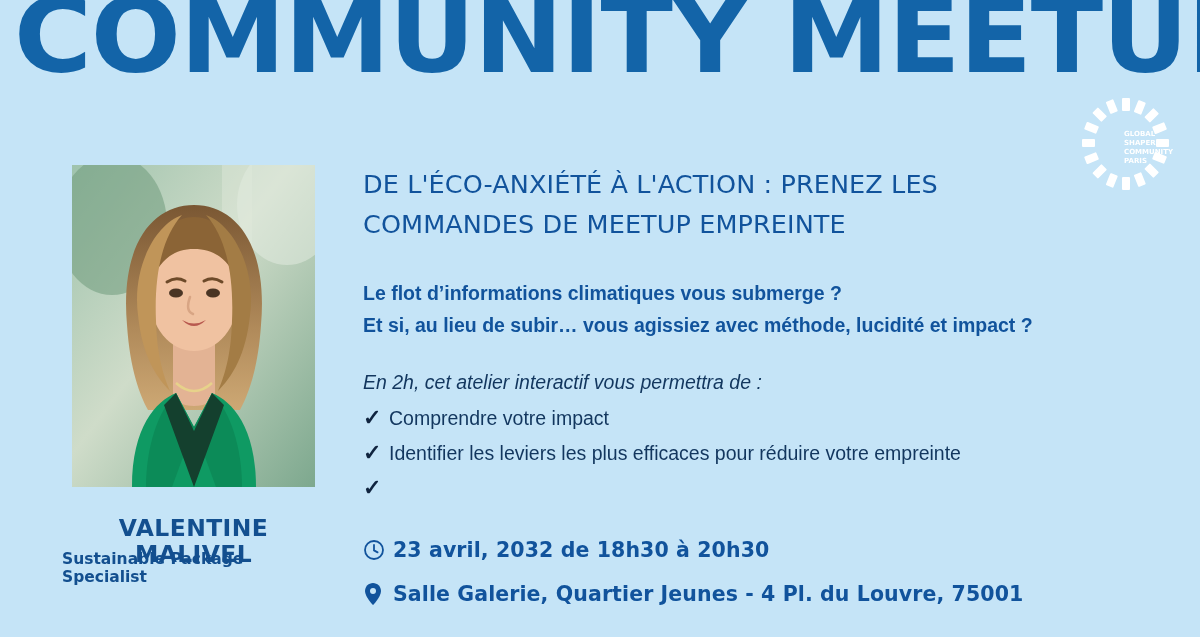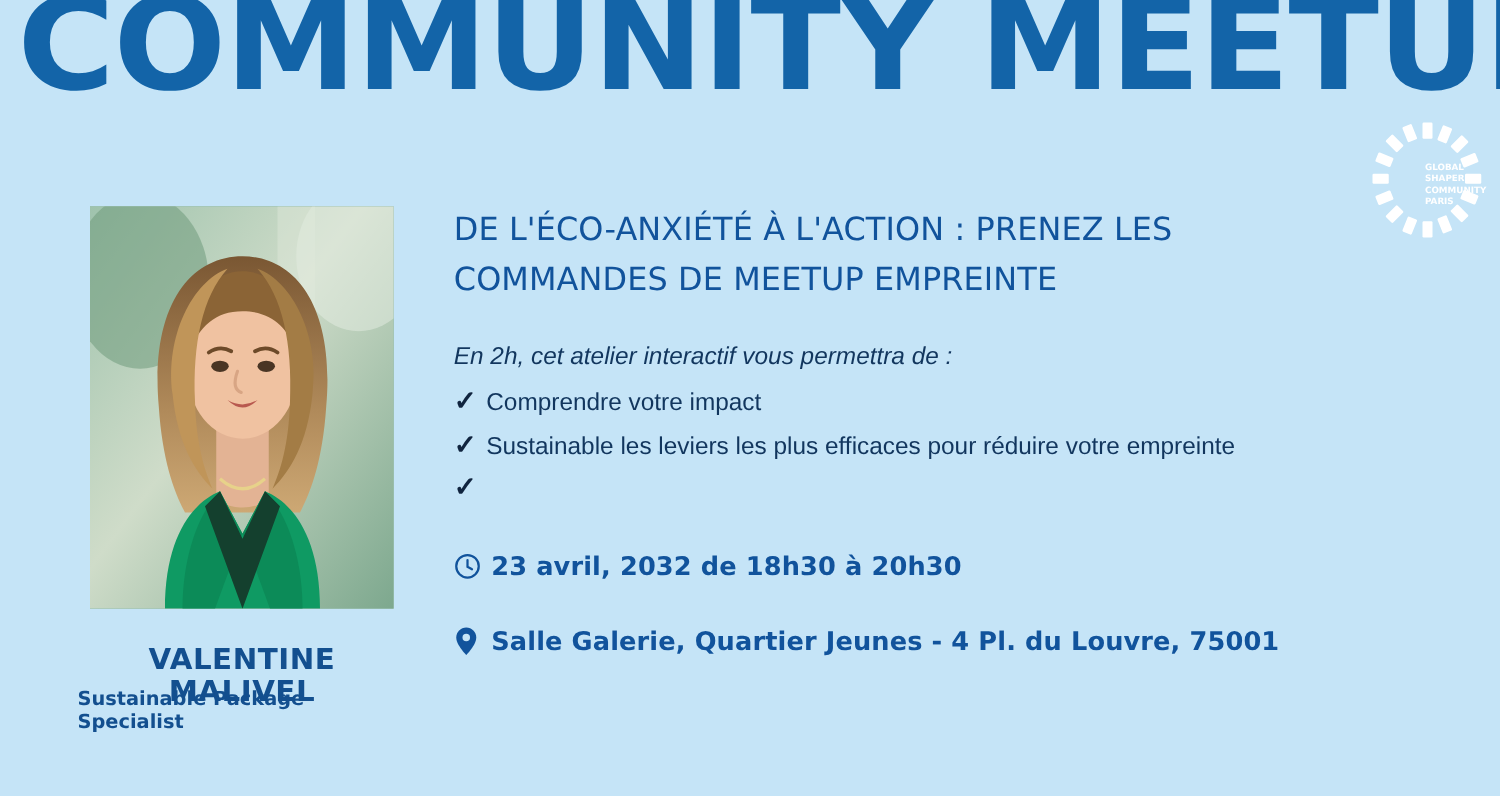--- a/index.html
+++ b/index.html
@@ -36,21 +36,21 @@
     letter-spacing: -1px;
     line-height: 1.05;
     white-space: nowrap;
     transform: scaleX(1.03);
     transform-origin: left top;
   }
 
   
   .logo {
     position: absolute;
-    right: 10px;
+    right: 26px;
     top: 96px;
     width: 96px;
     height: 96px;
   }
   .logo svg { display: block; }
 
   
   .speaker-photo {
     position: absolute;
     left: 72px;
@@ -145,21 +145,21 @@
     width: 26px;
     flex: 0 0 26px;
     color: #10243f;
     font-size: 22px;
     font-weight: 700;
   }
 
   .meta-row {
     display: flex;
     align-items: center;
-    margin-top: 34px;
+    margin-top: 18px;
   }
   .meta-row.first { margin-top: 32px; }
   .meta-icon {
     flex: 0 0 30px;
     width: 30px;
     height: 26px;
     display: flex;
     align-items: center;
     justify-content: flex-start;
     color: #11539c;
@@ -256,31 +256,35 @@
   <div class="speaker-name">VALENTINE MALIVEL</div>
   <div class="speaker-role">Sustainable Package Specialist</div>
 
   <div class="right">
 
     <div class="talk-title">
       <span class="line">DE L'ÉCO-ANXIÉTÉ À L'ACTION : PRENEZ LES</span>
       <span class="line">COMMANDES DE MEETUP EMPREINTE</span>
     </div>
 
+    <div class="hook">
+      <span class="line">Le flot d’informations climatiques vous submerge ?</span>
+      <span class="line">Et si, au lieu de subir… vous agissiez avec méthode, lucidité et impact ?</span>
+    </div>
 
     <div class="intro">En 2h, cet atelier interactif vous permettra de :</div>
 
     <ul class="bullets">
       <li>
         <span class="check">✓</span>
         <span>Comprendre votre impact</span>
       </li>
       <li>
         <span class="check">✓</span>
-        <span>Sustainable les leviers les plus efficaces pour réduire votre empreinte</span>
+        <span>Identifier les leviers les plus efficaces pour réduire votre empreinte</span>
       </li>
       <li>
         <span class="check">✓</span>
       </li>
     </ul>
 
     <div class="meta-row first">
       <span class="meta-icon">
         <svg width="22" height="22" viewBox="0 0 22 22" aria-hidden="true">
           <circle cx="11" cy="11" r="9" fill="none" stroke="#11539c" stroke-width="1.8"></circle>

